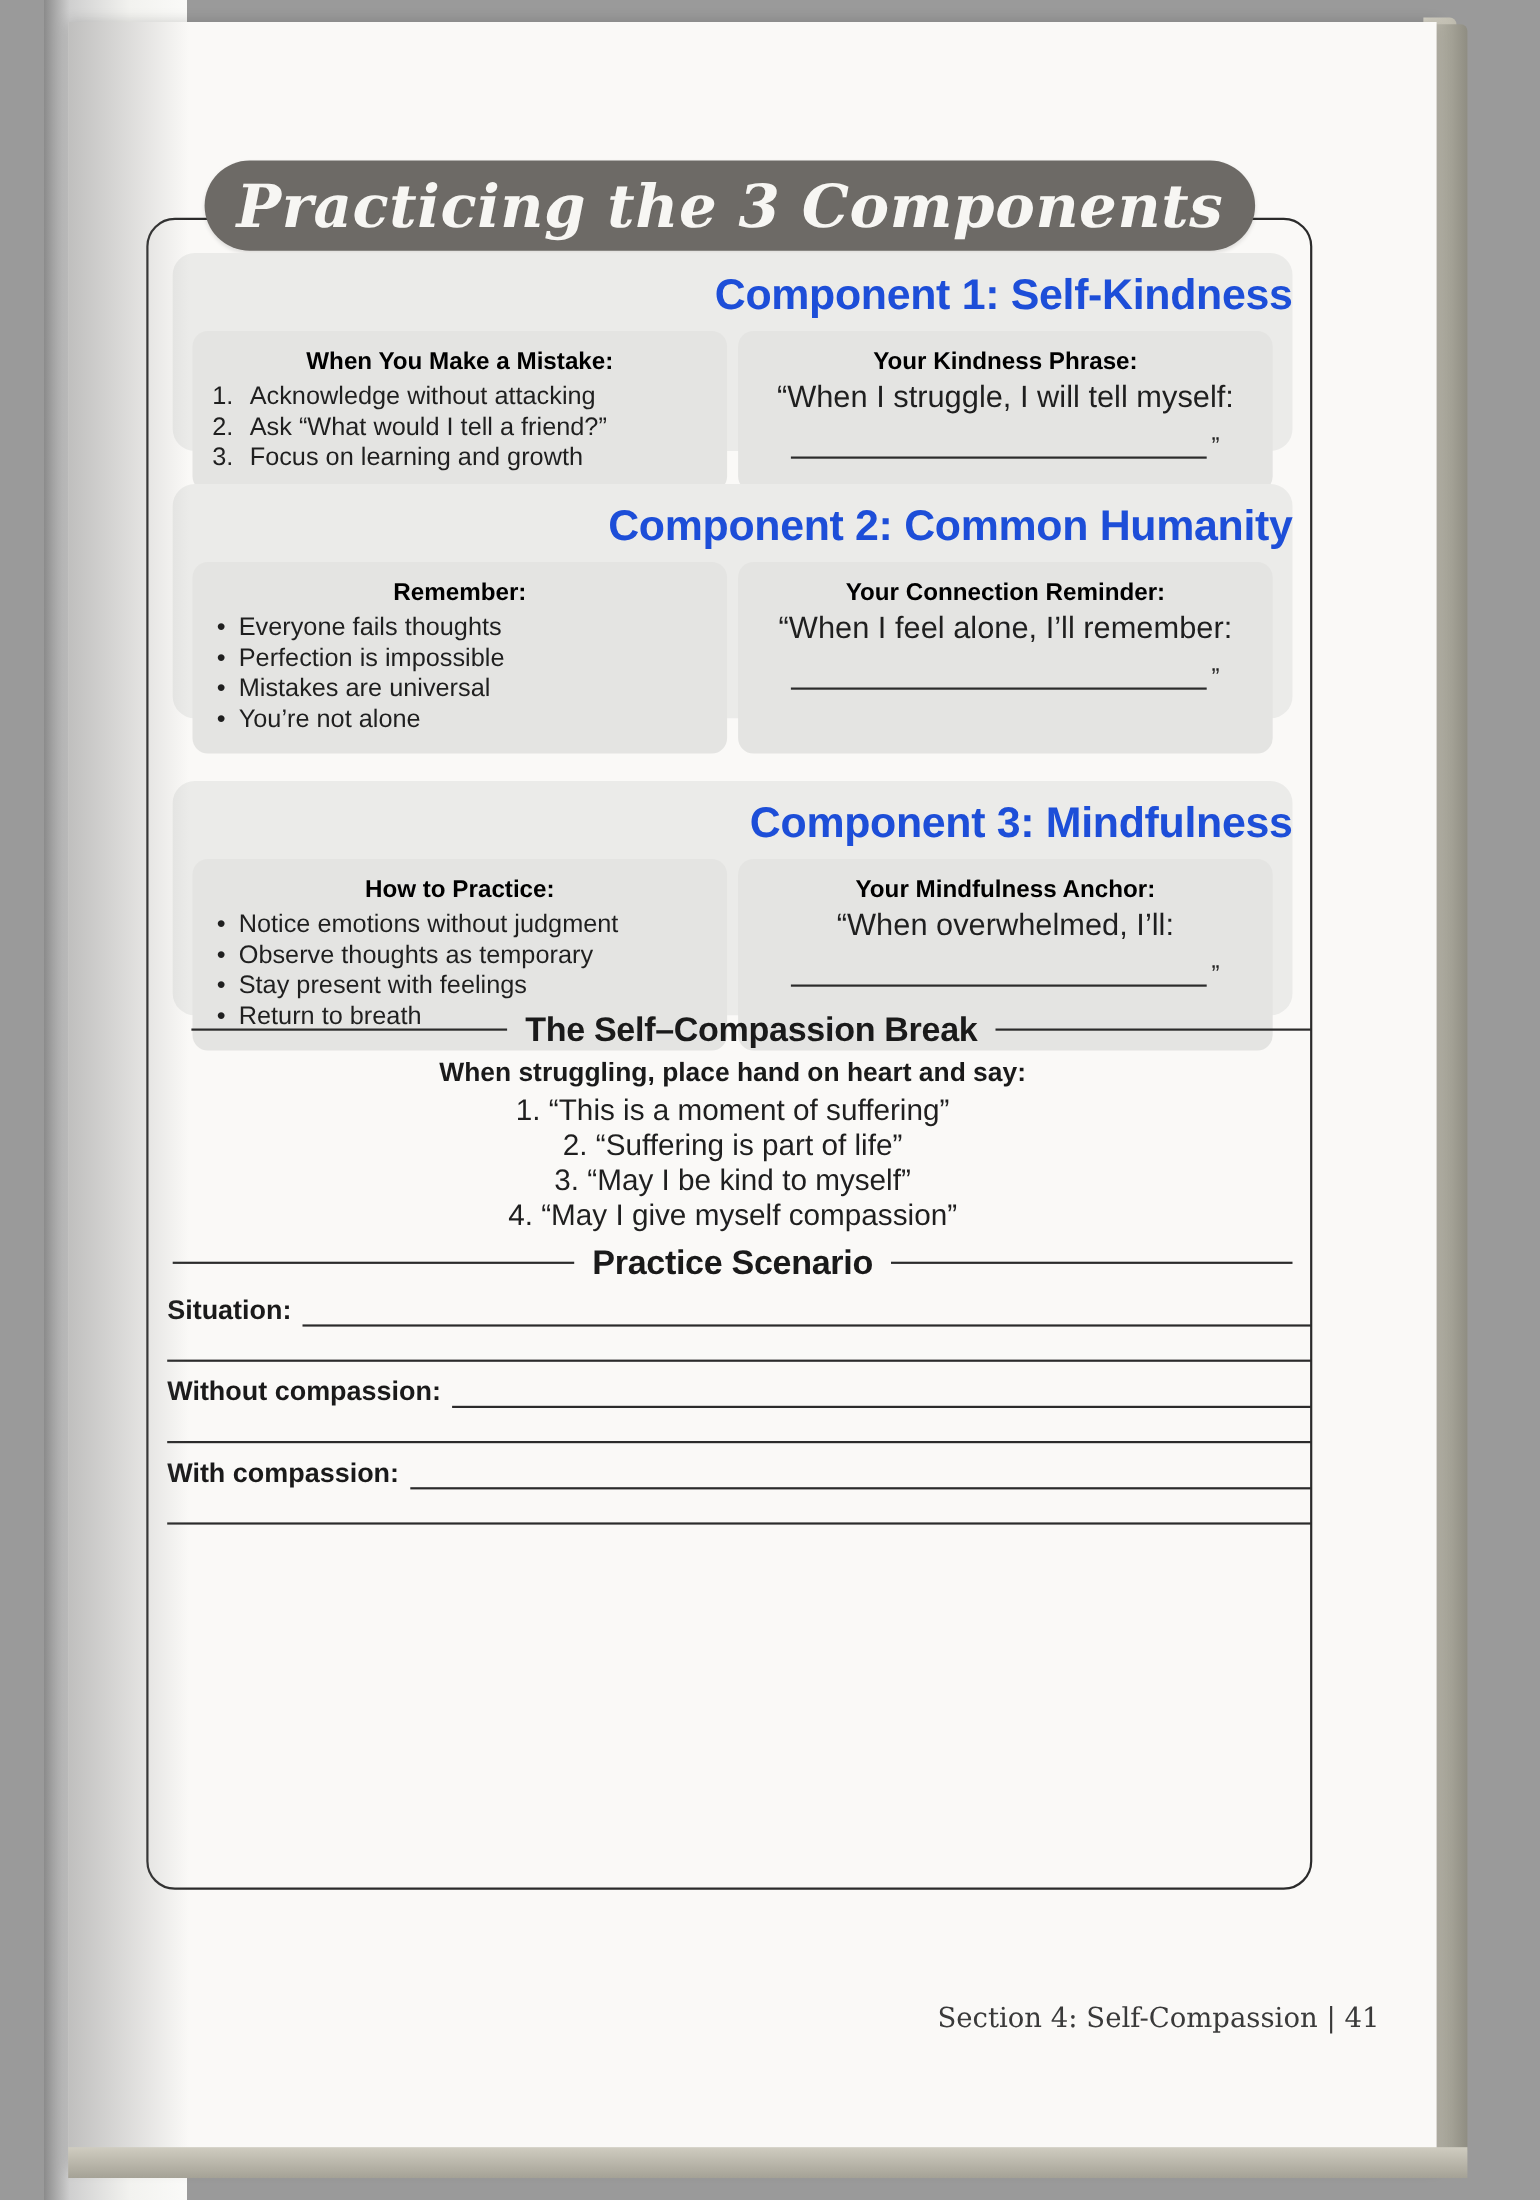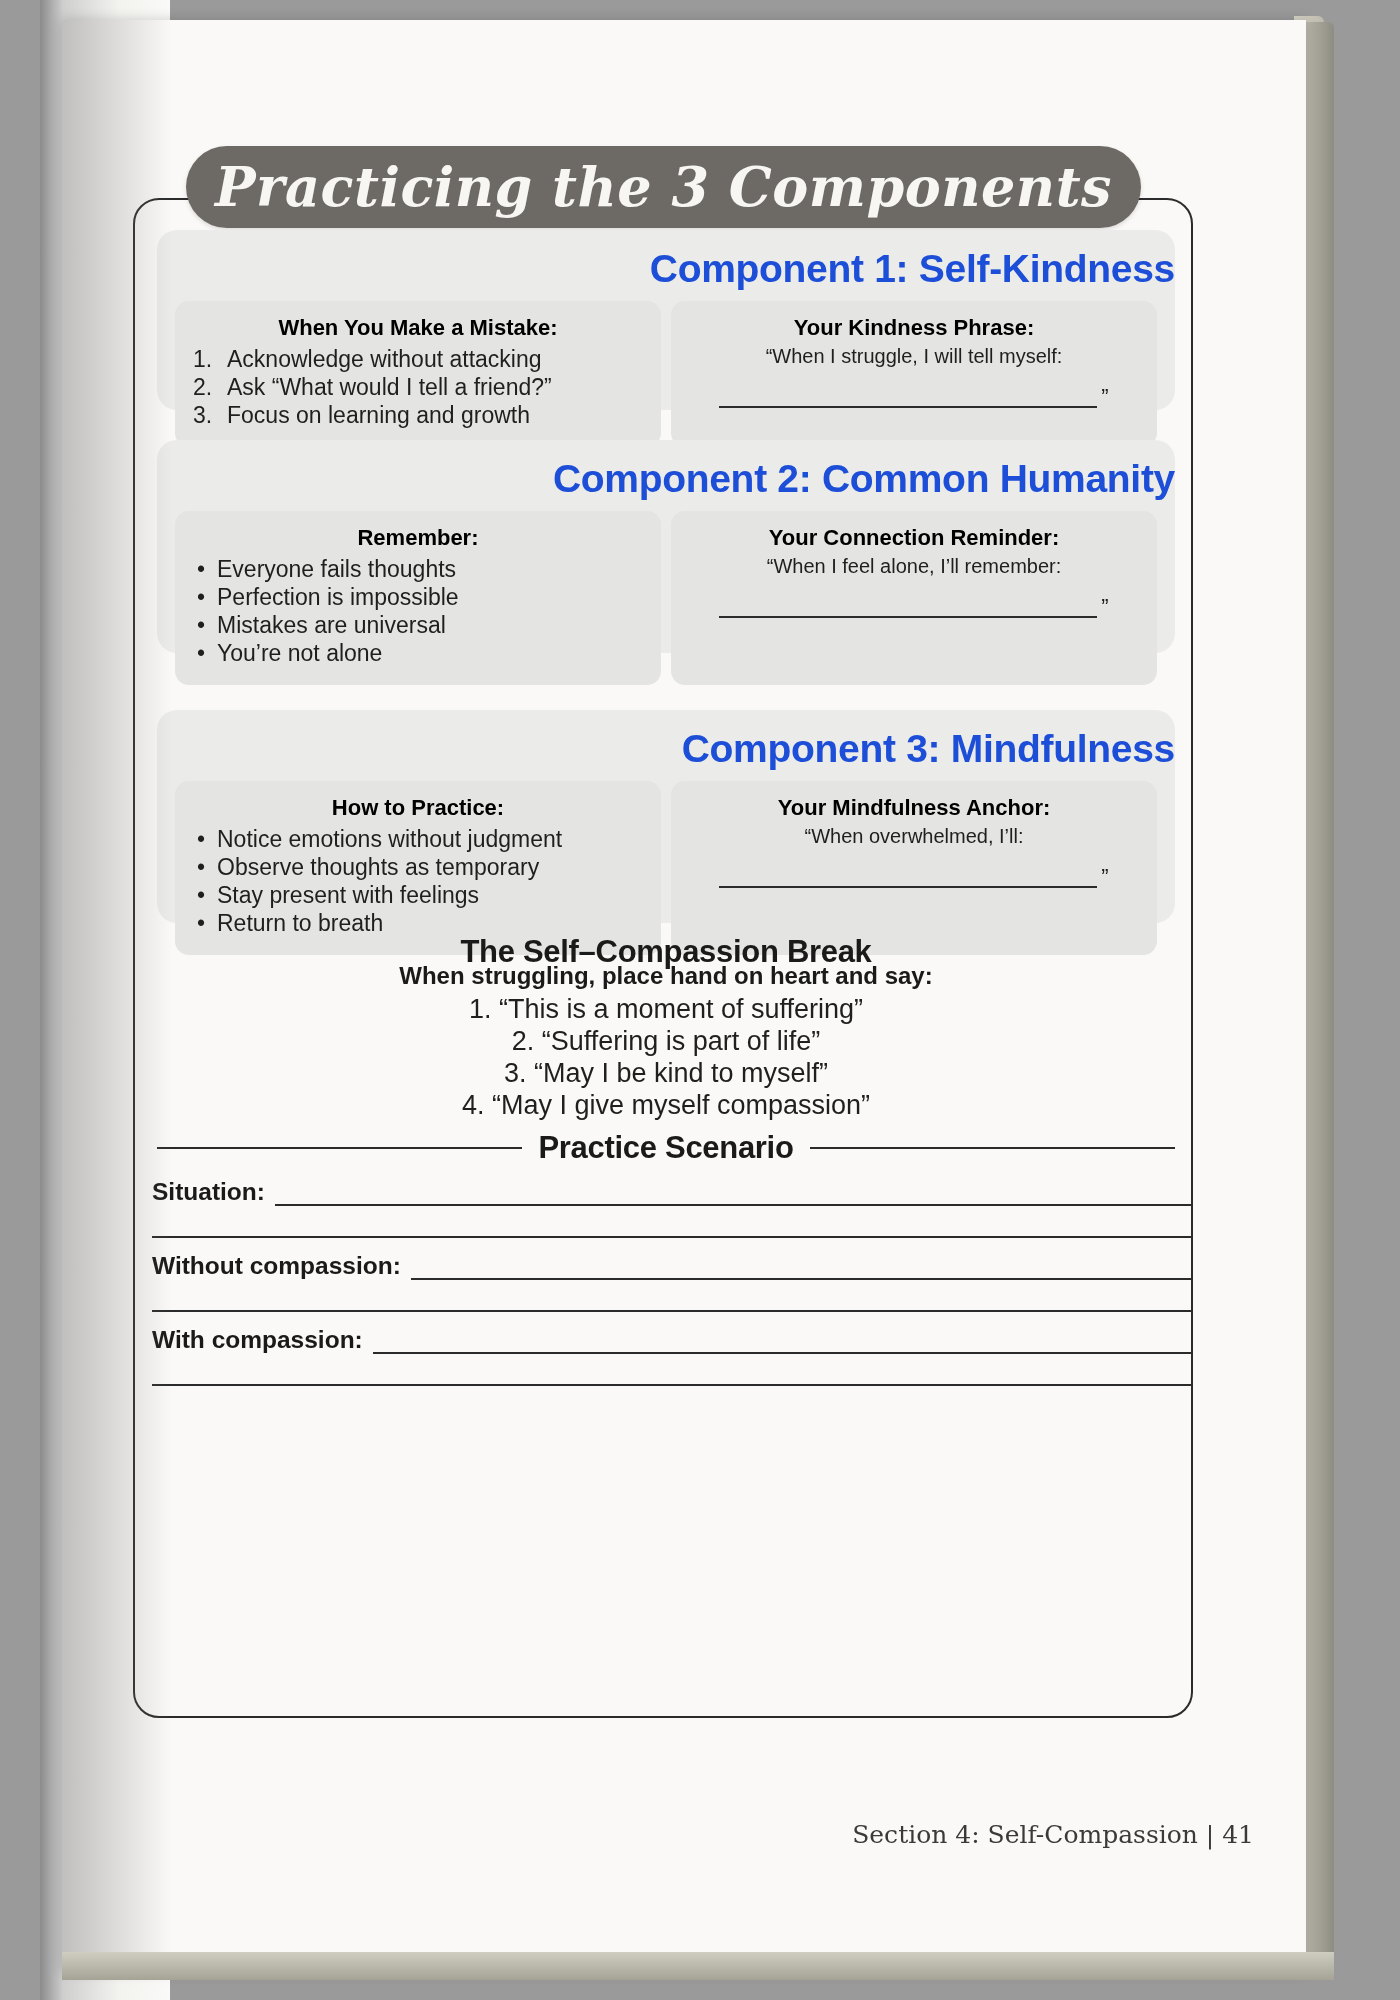--- a/index.html
+++ b/index.html
@@ -141,21 +141,21 @@
     color: #1f1f1f;
     line-height: 1.22;
     display: flex;
     gap: 8px;
   }
   .ol li .num { min-width: 26px; }
   .ul li .bul { min-width: 16px; text-align: center; }
 
   .fill-quote {
     text-align: center;
-    font-size: 20px;
+    font-size: 28px;
     color: #1f1f1f;
     margin-top: 2px;
   }
   .fill-line-wrap {
     display: flex;
     align-items: flex-end;
     justify-content: center;
     margin-top: 16px;
   }
   .fill-line {
@@ -363,21 +363,21 @@
           <div class="card-head">Your Mindfulness Anchor:</div>
           <div class="fill-quote">“When overwhelmed, I’ll:</div>
           <div class="fill-line-wrap">
             <div class="fill-line"></div>
             <div class="endquote">”</div>
           </div>
         </div>
       </div>
     </div>
 
-    <div class="rule-head" style="left:95px; top:898px;flex-direction:column;">
+    <div class="rule-head" style="left:112px; top:898px;">
       <div class="line"></div>
       <div class="label">The Self–Compassion Break</div>
       <div class="line"></div>
     </div>
 
     <div class="break-body" style="left:95px; top:942px;">
       <div class="break-intro">When struggling, place hand on heart and say:</div>
       <div class="step">1. “This is a moment of suffering”</div>
       <div class="step">2. “Suffering is part of life”</div>
       <div class="step">3. “May I be kind to myself”</div>

